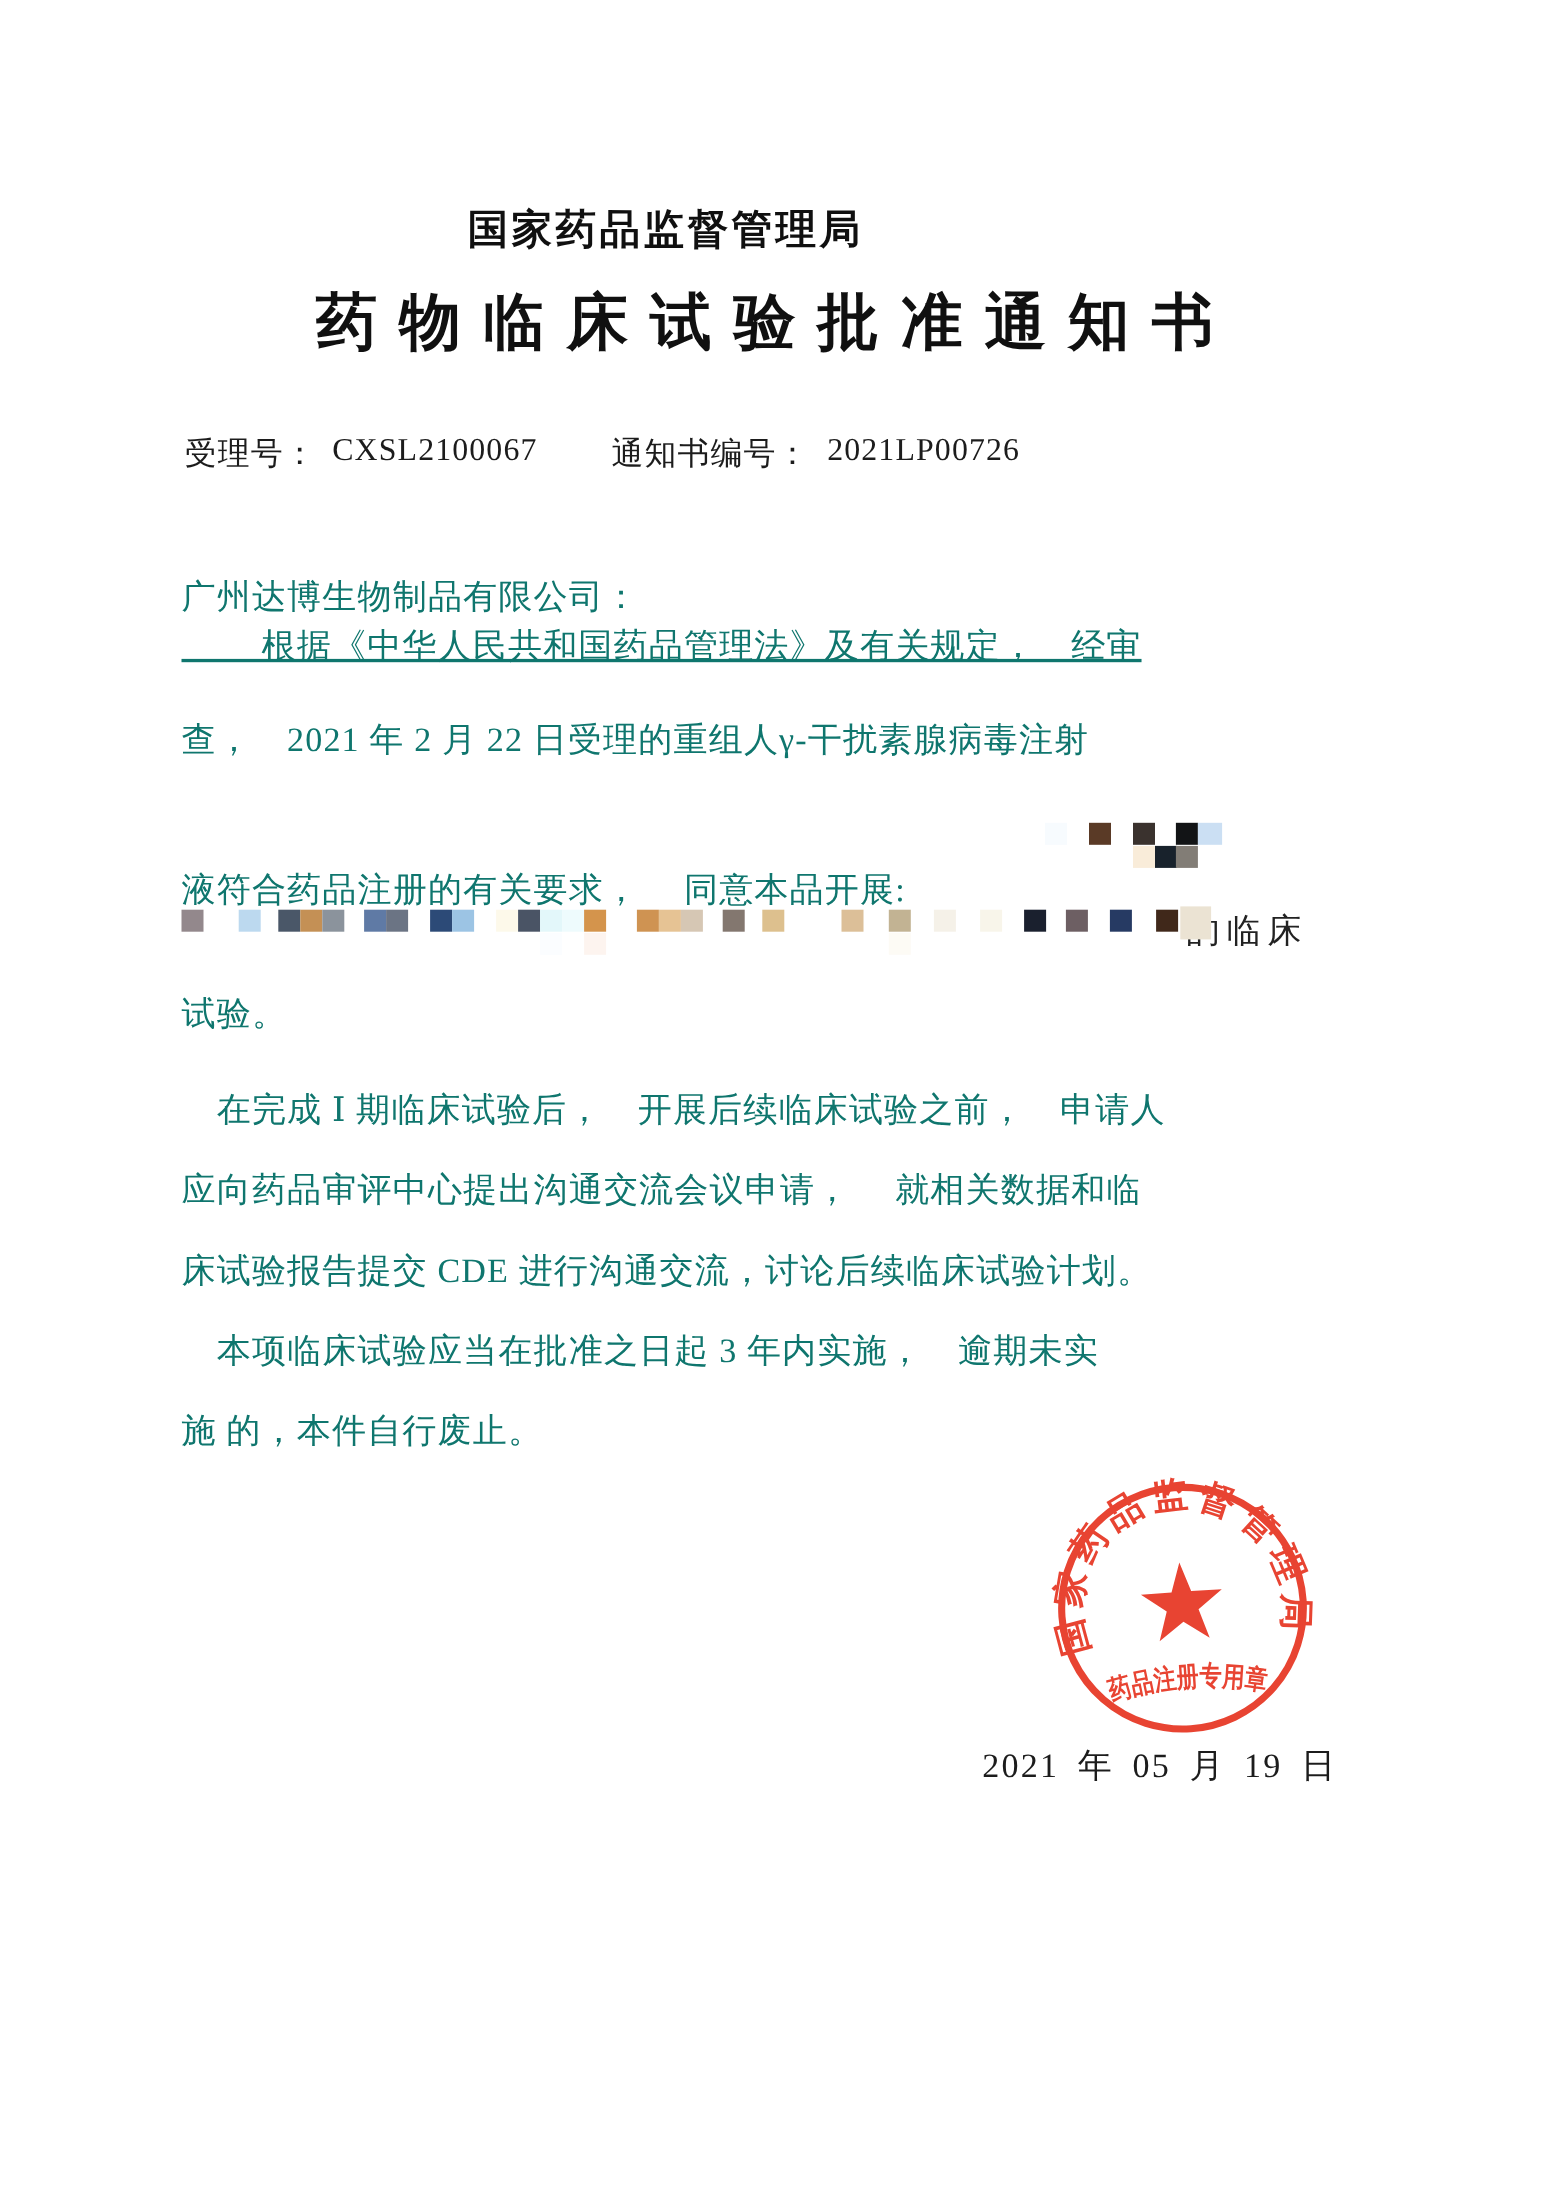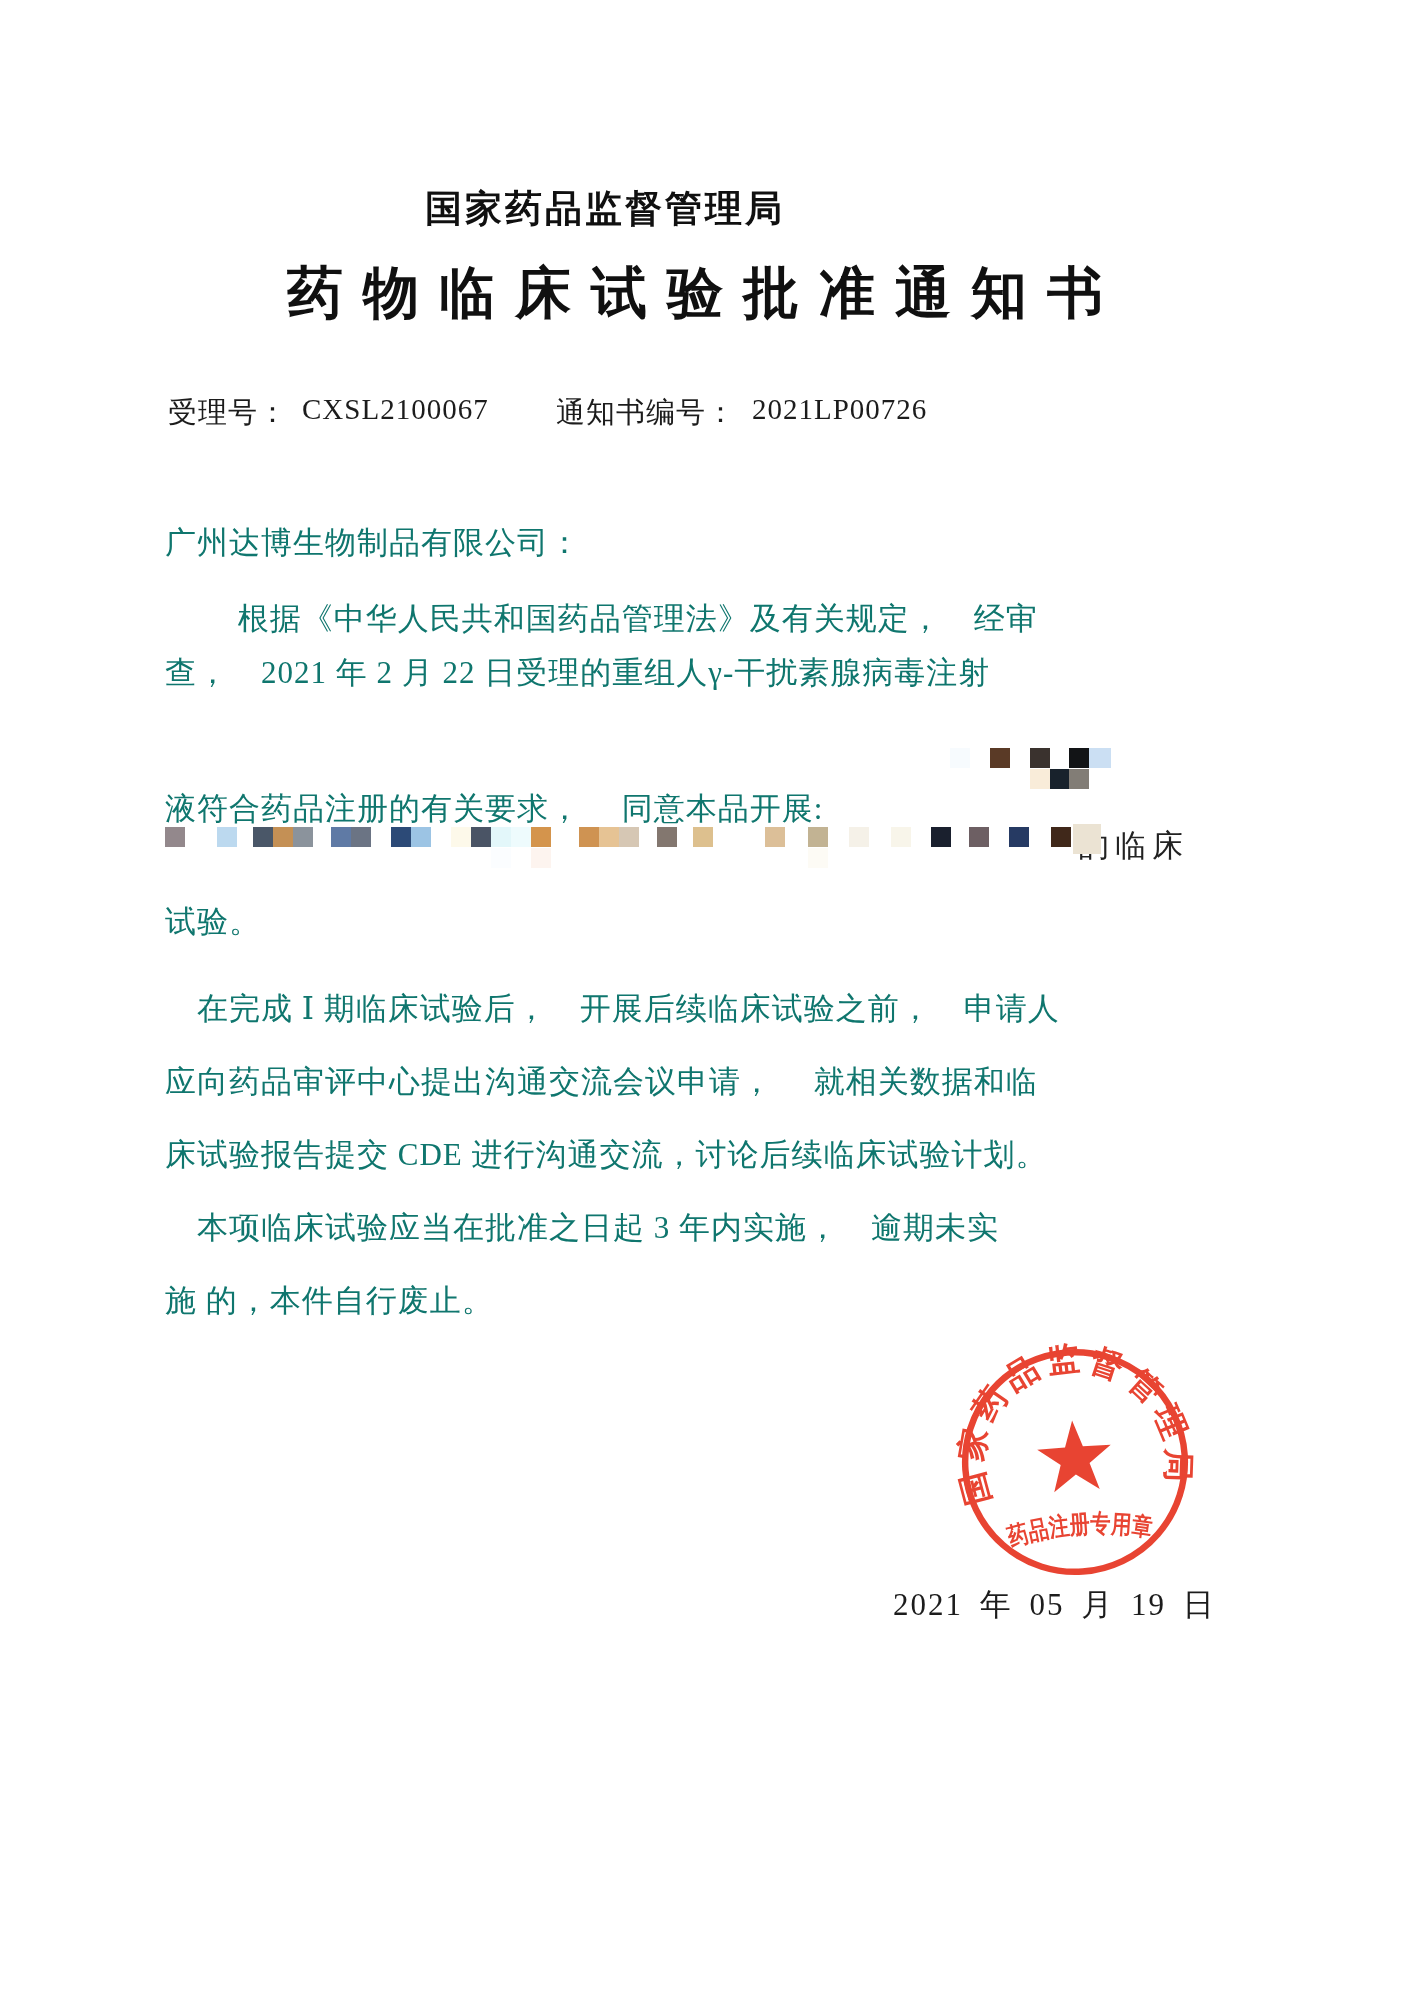--- a/index.html
+++ b/index.html
@@ -52,21 +52,21 @@
 
 <div>
   <span class="meta-item" style="left:168px;">受理号：</span>
   <span class="meta-item" style="left:302px;text-align:right;">CXSL2100067</span>
   <span class="meta-item" style="left:556px;">通知书编号：</span>
   <span class="meta-item" style="left:752px;">2021LP00726</span>
 </div>
 
 <div class="line" style="top:522px;">广州达博生物制品有限公司：</div>
 
-<div class="line" style="top:598px;">　　 根据《中华人民共和国药品管理法》及有关规定，　经审</div>
+<div class="line" style="top:566px;text-decoration:underline;">　　 根据《中华人民共和国药品管理法》及有关规定，　经审</div>
 <div class="line" style="top:652px;">查，　2021 年 2 月 22 日受理的重组人γ-干扰素腺病毒注射</div>
 <div class="line" style="top:788px;">液符合药品注册的有关要求，　 同意本品开展:</div>
 
 <div class="mosaic" style="left:950px; top:748px; width:170px; height:45px;">
     <span class="mblock" style="left: 0px; top: 0px; width: 20px; height: 20px; background: rgb(247, 251, 254);"></span>
     <span class="mblock" style="left: 40px; top: 0px; width: 20px; height: 20px; background: rgb(90, 58, 38);"></span>
     <span class="mblock" style="left: 80px; top: 0px; width: 20px; height: 20px; background: rgb(58, 50, 46);"></span>
     <span class="mblock" style="left: 119px; top: 0px; width: 20px; height: 20px; background: rgb(18, 20, 22);"></span>
     <span class="mblock" style="left: 139px; top: 0px; width: 22px; height: 20px; background: rgb(203, 223, 243);"></span>
     <span class="mblock" style="left: 80px; top: 21px; width: 20px; height: 20px; background: rgb(249, 236, 217);"></span>

